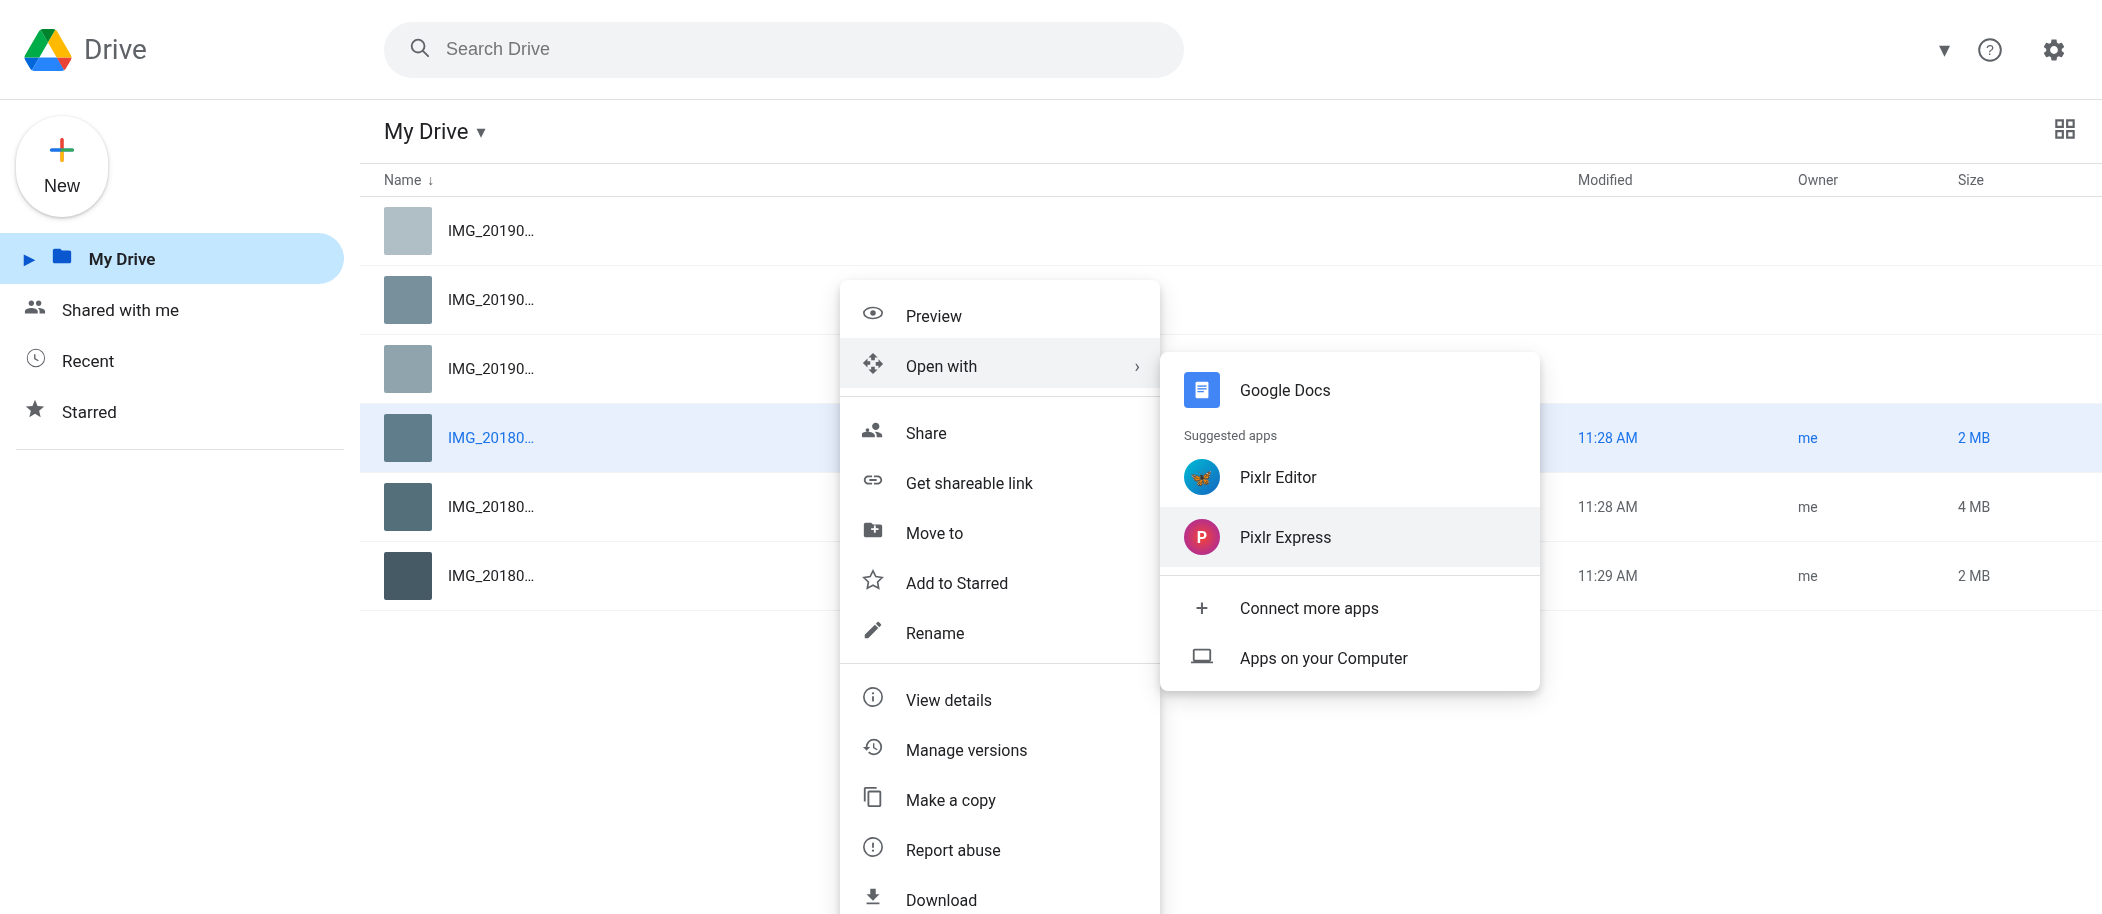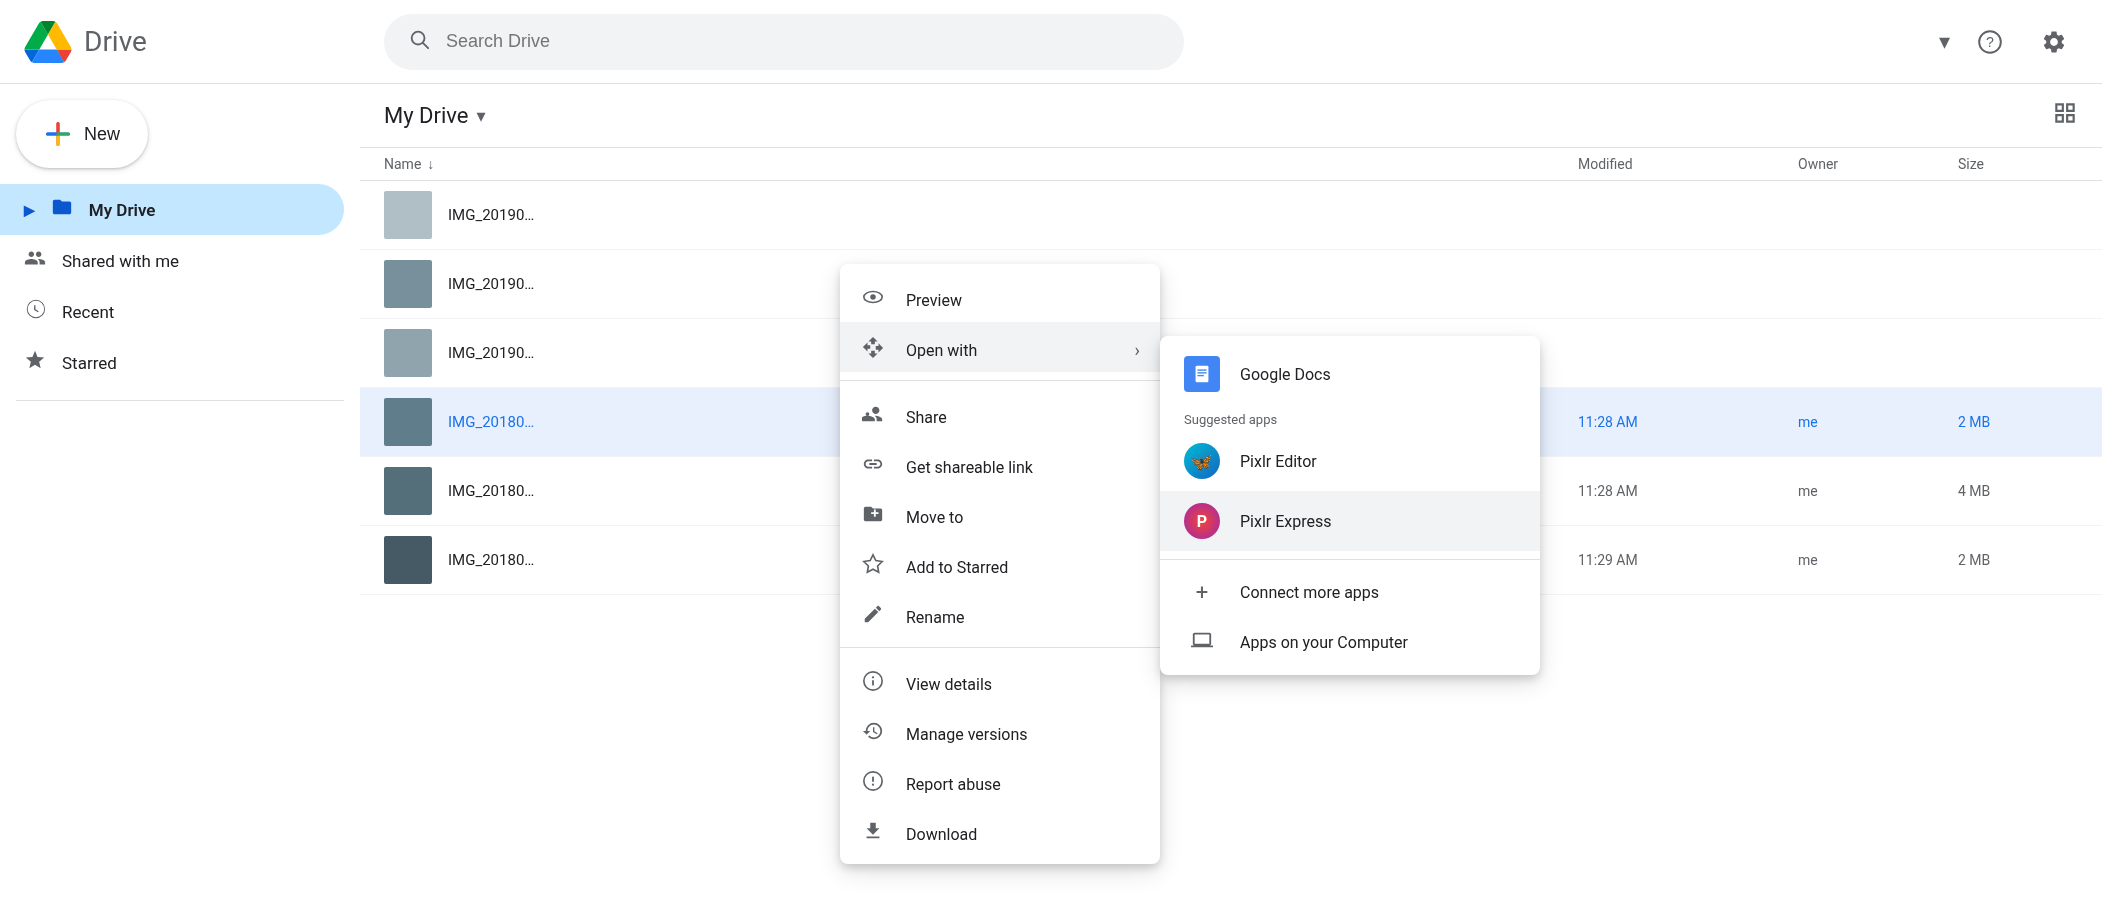--- a/index.html
+++ b/index.html
@@ -1,20 +1,20 @@
 <!DOCTYPE html>
 <html><head>
   <meta charset="utf-8">
   <style>
     * { margin: 0; padding: 0; box-sizing: border-box; }
     body { font-family: 'Google Sans', Roboto, Arial, sans-serif; background: #fff; overflow: hidden; width: 2102px; height: 914px; }
 
     
     .header {
-      display: flex; align-items: center; height: 84px; padding: 0 24px;
+      display: flex; align-items: center; height: 100px; padding: 0 24px;
       border-bottom: 1px solid #e0e0e0; background: #fff;
     }
     .logo-area { display: flex; align-items: center; gap: 12px; min-width: 360px; }
     .logo-text { font-size: 28px; color: #5f6368; font-weight: 400; }
     .search-bar {
       flex: 1; max-width: 800px; display: flex; align-items: center;
       background: #f1f3f4; border-radius: 30px; padding: 0 24px; height: 56px; gap: 16px;
     }
     .search-icon { color: #5f6368; font-size: 22px; }
     .search-input { border: none; background: transparent; font-size: 18px; color: #202124; outline: none; flex: 1; }
@@ -25,21 +25,21 @@
     
     .main-layout { display: flex; height: calc(914px - 88px); }
 
     
     .sidebar { width: 360px; min-width: 360px; padding: 16px 0; overflow-y: auto; }
     .new-btn {
       display: flex; align-items: center; gap: 12px;
       background: #fff; border: none; margin: 0 16px 16px 16px;
       padding: 20px 28px; border-radius: 50px; cursor: pointer;
       box-shadow: 0 1px 3px rgba(0,0,0,0.2), 0 2px 6px rgba(0,0,0,0.1);
-      font-size: 18px; font-weight: 500; color: #202124;
+      font-size: 18px; font-weight: 500; color: #202124; flex-direction: column;
     }
     .sidebar-item {
       display: flex; align-items: center; gap: 16px;
       padding: 12px 24px; border-radius: 0 30px 30px 0; margin-right: 16px;
       cursor: pointer; font-size: 17px; color: #202124; font-weight: 400;
     }
     .sidebar-item.active { background: #c2e7ff; font-weight: 600; }
     .sidebar-item .item-icon { font-size: 22px; color: #5f6368; }
     .sidebar-item.active .item-icon { color: #0b57d0; }
     .sidebar-divider { border: none; border-top: 1px solid #e0e0e0; margin: 12px 16px; }
@@ -381,20 +381,28 @@
 
       <div class="menu-item">
         <span class="menu-icon">
           <svg width="22" height="22" viewBox="0 0 24 24" fill="#5f6368">
               <path d="M13 3a9 9 0 0 0-9 9H1l3.89 3.89.07.14L9 12H6c0-3.87 3.13-7 7-7s7 3.13 7 7-3.13 7-7 7c-1.93 0-3.68-.79-4.94-2.06l-1.42 1.42C8.27 19.99 10.51 21 13 21a9 9 0 0 0 0-18zm-1 5v5l4.28 2.54.72-1.21-3.5-2.08V8H12z"></path>
             </svg>
         </span>
         <span>Manage versions</span>
       </div>
 
+      <div class="menu-item">
+        <span class="menu-icon">
+          <svg width="22" height="22" viewBox="0 0 24 24" fill="#5f6368">
+              <path d="M16 1H4c-1.1 0-2 .9-2 2v14h2V3h12V1zm3 4H8c-1.1 0-2 .9-2 2v14c0 1.1.9 2 2 2h11c1.1 0 2-.9 2-2V7c0-1.1-.9-2-2-2zm0 16H8V7h11v14z"></path>
+            </svg>
+        </span>
+        <span>Make a copy</span>
+      </div>
 
       <div class="menu-item">
         <span class="menu-icon">
           <svg width="22" height="22" viewBox="0 0 24 24" fill="none" stroke="#5f6368" stroke-width="1.8">
               <circle cx="12" cy="12" r="10"></circle>
               <line x1="12" y1="8" x2="12" y2="12" stroke-width="2" stroke-linecap="round"></line>
               <circle cx="12" cy="16" r="1.2" fill="#5f6368" stroke="none"></circle>
             </svg>
         </span>
         <span>Report abuse</span>

